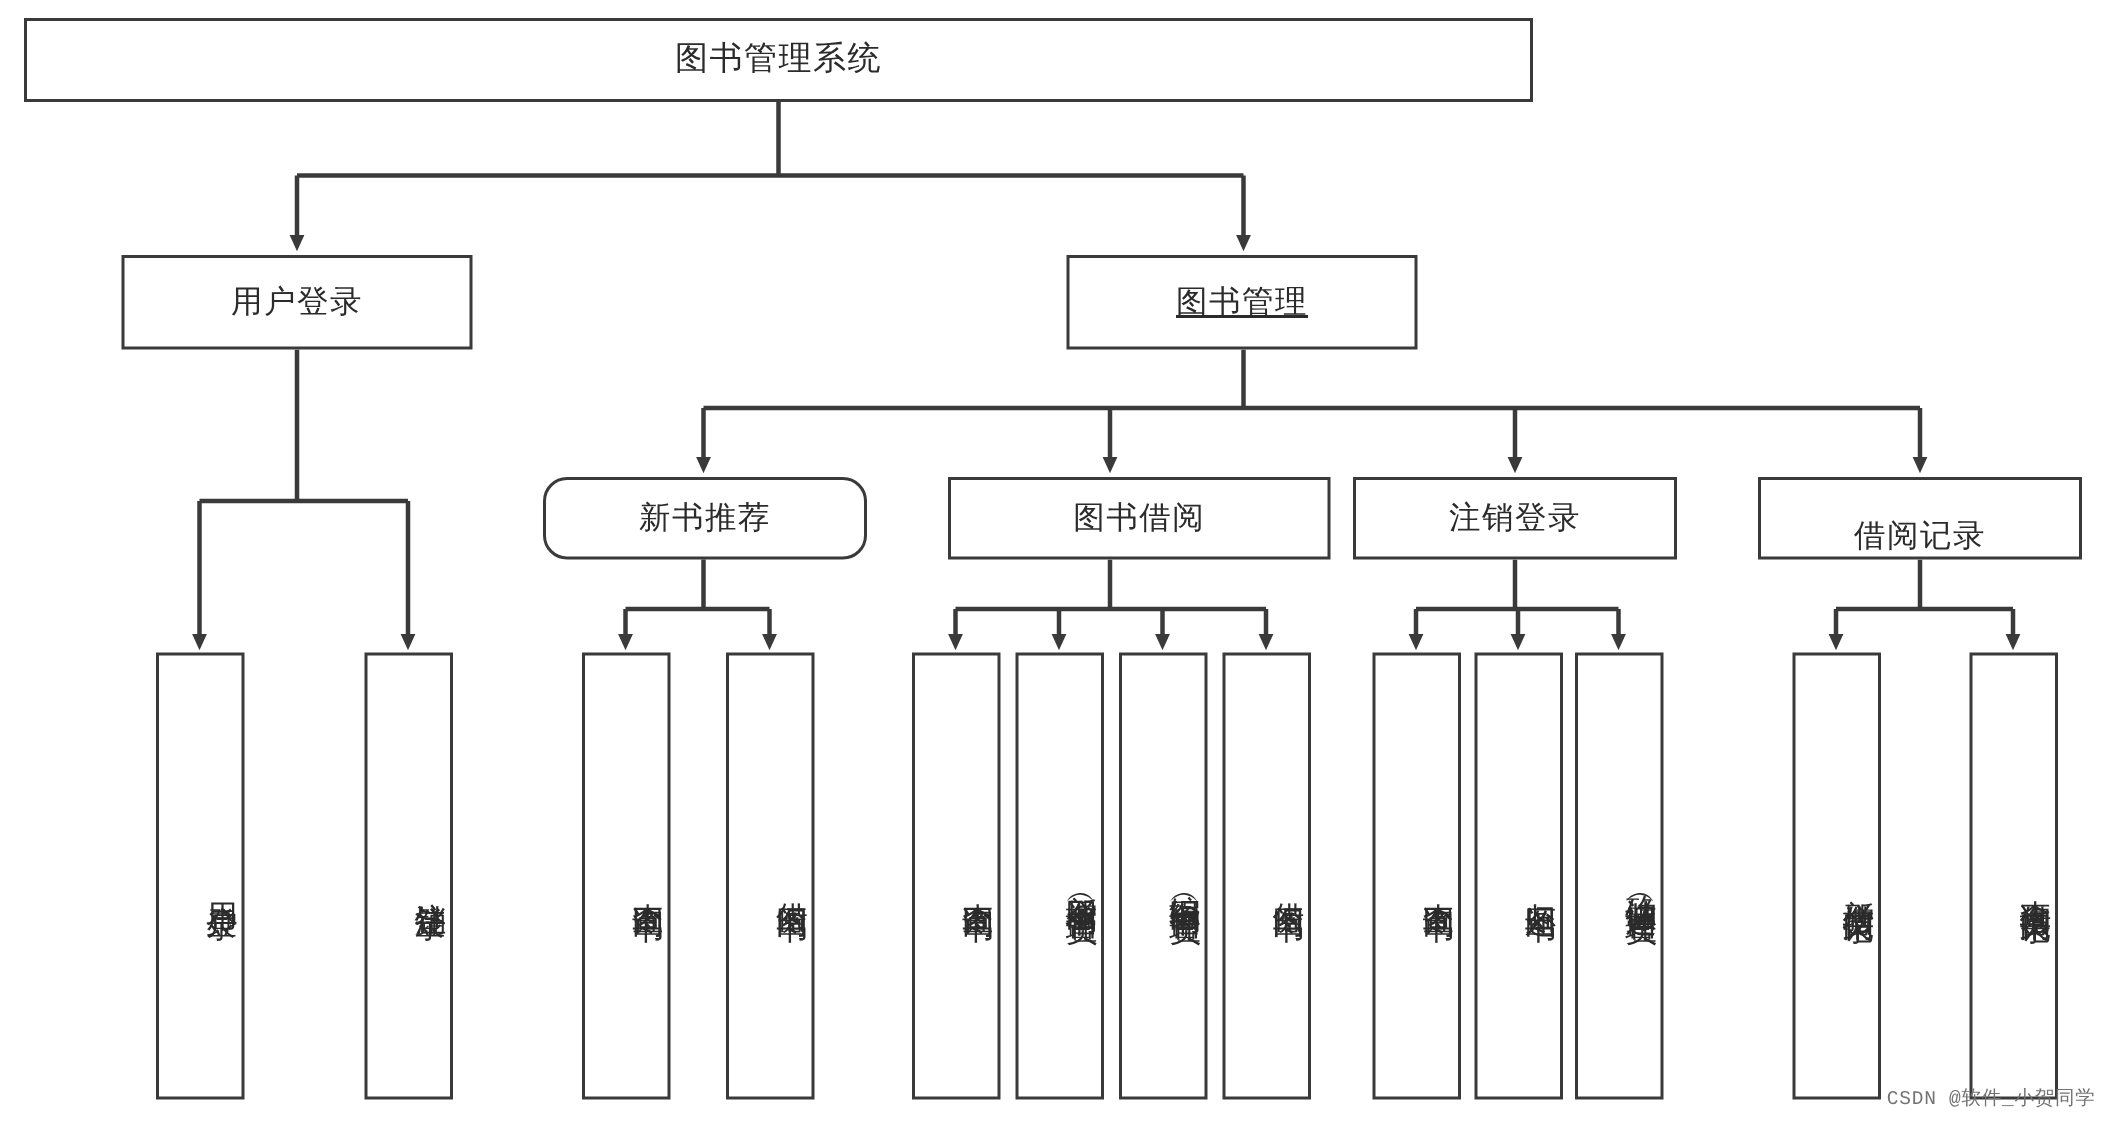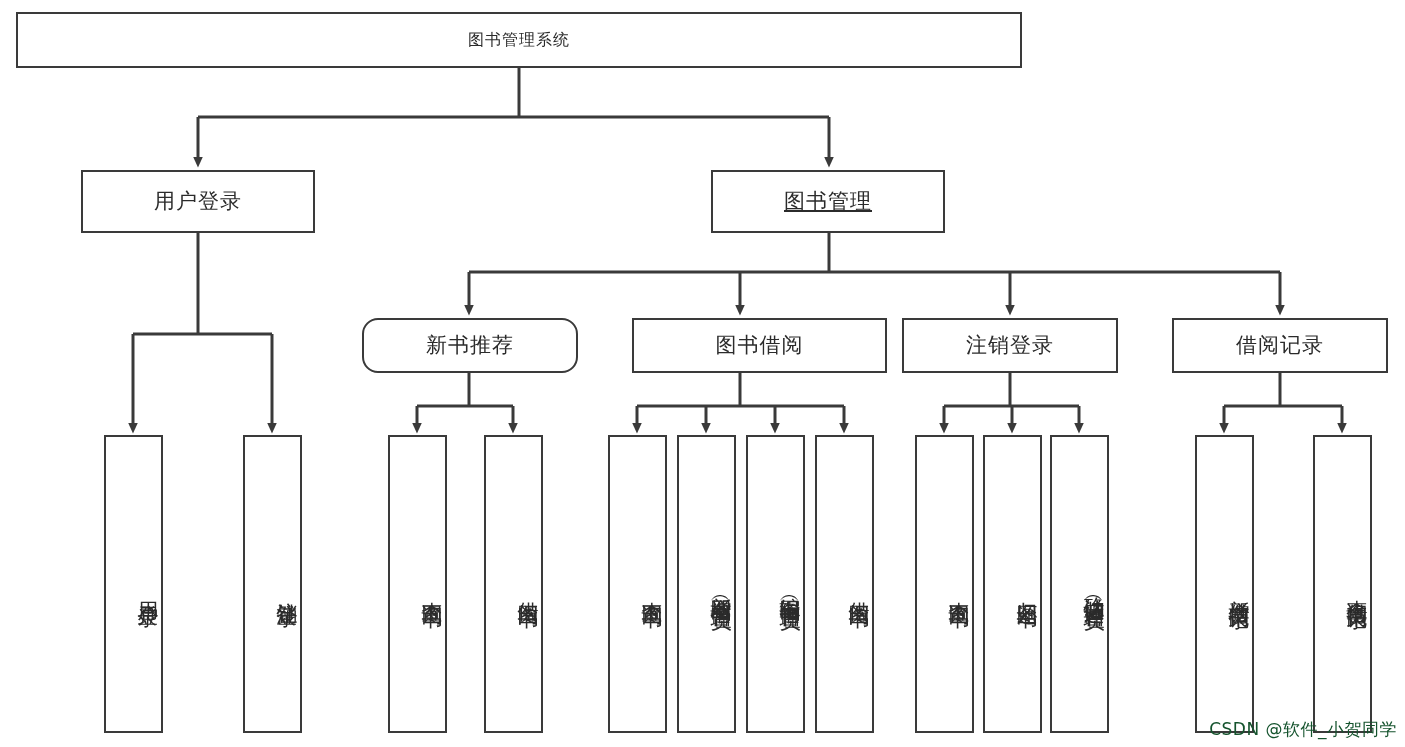--- a/index.html
+++ b/index.html
@@ -6,27 +6,27 @@
   html,body{margin:0;padding:0;background:#ffffff;}
   body{width:1405px;height:747px;overflow:hidden;
        font-family:"DejaVu Sans","Liberation Sans",sans-serif;}
   #canvas{position:relative;width:1405px;height:747px;background:#fff;}
   svg.lines{position:absolute;left:0;top:0;width:1405px;height:747px;}
   .node{position:absolute;box-sizing:border-box;background:#ffffff;
         border:2px solid #3a3a3a;display:flex;align-items:center;
         justify-content:center;color:#2b2b2b;}
   .node .lbl{display:block;text-align:center;line-height:1.22;}
   .h-node .lbl{font-size:21px;letter-spacing:1px;}
-  .root .lbl{font-size:16px;letter-spacing:1px;}
+  .root .lbl{font-size:22px;letter-spacing:1px;}
   .leaf{writing-mode:vertical-rl;text-orientation:upright;
         padding-top:10px;align-items:flex-start;justify-content:center;}
   .leaf .lbl{font-size:21px;line-height:1.28;letter-spacing:2px;
              writing-mode:vertical-rl;text-orientation:upright;}
-  .watermark{position:absolute;right:8px;bottom:6px;font-size:17px;
-             color:#14532d;letter-spacing:0.5px;white-space:nowrap;}
+  .watermark{position:absolute;right:8px;bottom:6px;font-size:13px;
+             color:#737373;letter-spacing:0.5px;white-space:nowrap;font-family:Liberation Mono, monospace;}
 </style>
 </head>
 <body>
 
 <div id="canvas">
 
   <svg class="lines" viewBox="0 0 1405 747">
     <defs>
       <marker id="arrow" markerWidth="11" markerHeight="11" refX="1.5" refY="5" orient="auto" markerUnits="userSpaceOnUse">
         <path d="M0,0 L0,10 L11,5 z" fill="#3a3a3a"></path>
@@ -89,21 +89,21 @@
 
   <div class="node h-node" style="left:362px;top:318px;width:216px;height:55px;border-radius:16px;">
     <span class="lbl">新书推荐</span>
   </div>
   <div class="node h-node" style="left:632px;top:318px;width:255px;height:55px;">
     <span class="lbl">图书借阅</span>
   </div>
   <div class="node h-node" style="left:902px;top:318px;width:216px;height:55px;">
     <span class="lbl">注销登录</span>
   </div>
-  <div class="node h-node" style="left:1172px;top:318px;width:216px;height:55px;">
+  <div class="node h-node" style="left:1172px;top:318px;width:216px;height:55px;align-items:flex-end;">
     <span class="lbl">借阅记录</span>
   </div>
 
   <div class="node leaf" style="left:104px;top:435px;width:59px;height:298px;">
     <span class="lbl">用户登录</span>
   </div>
   <div class="node leaf" style="left:243px;top:435px;width:59px;height:298px;">
     <span class="lbl">注销登录</span>
   </div>
 

